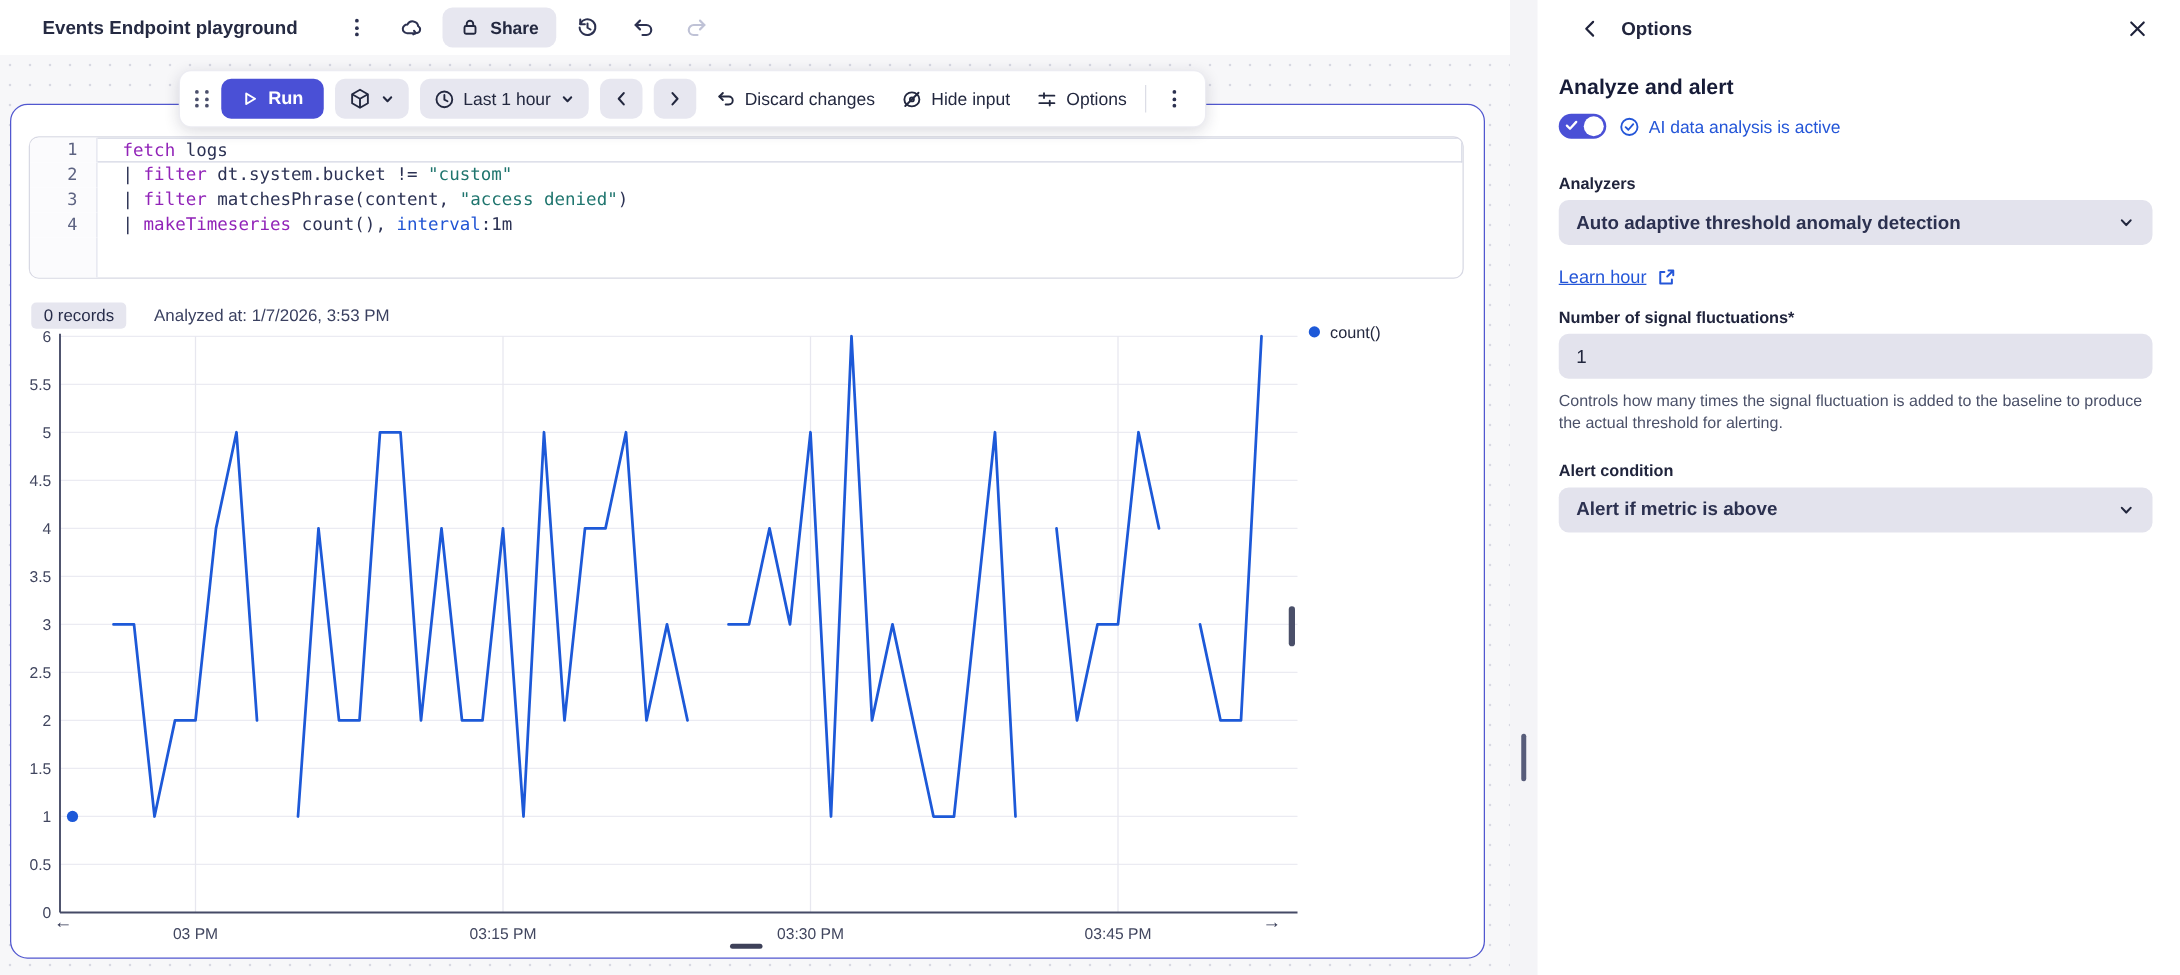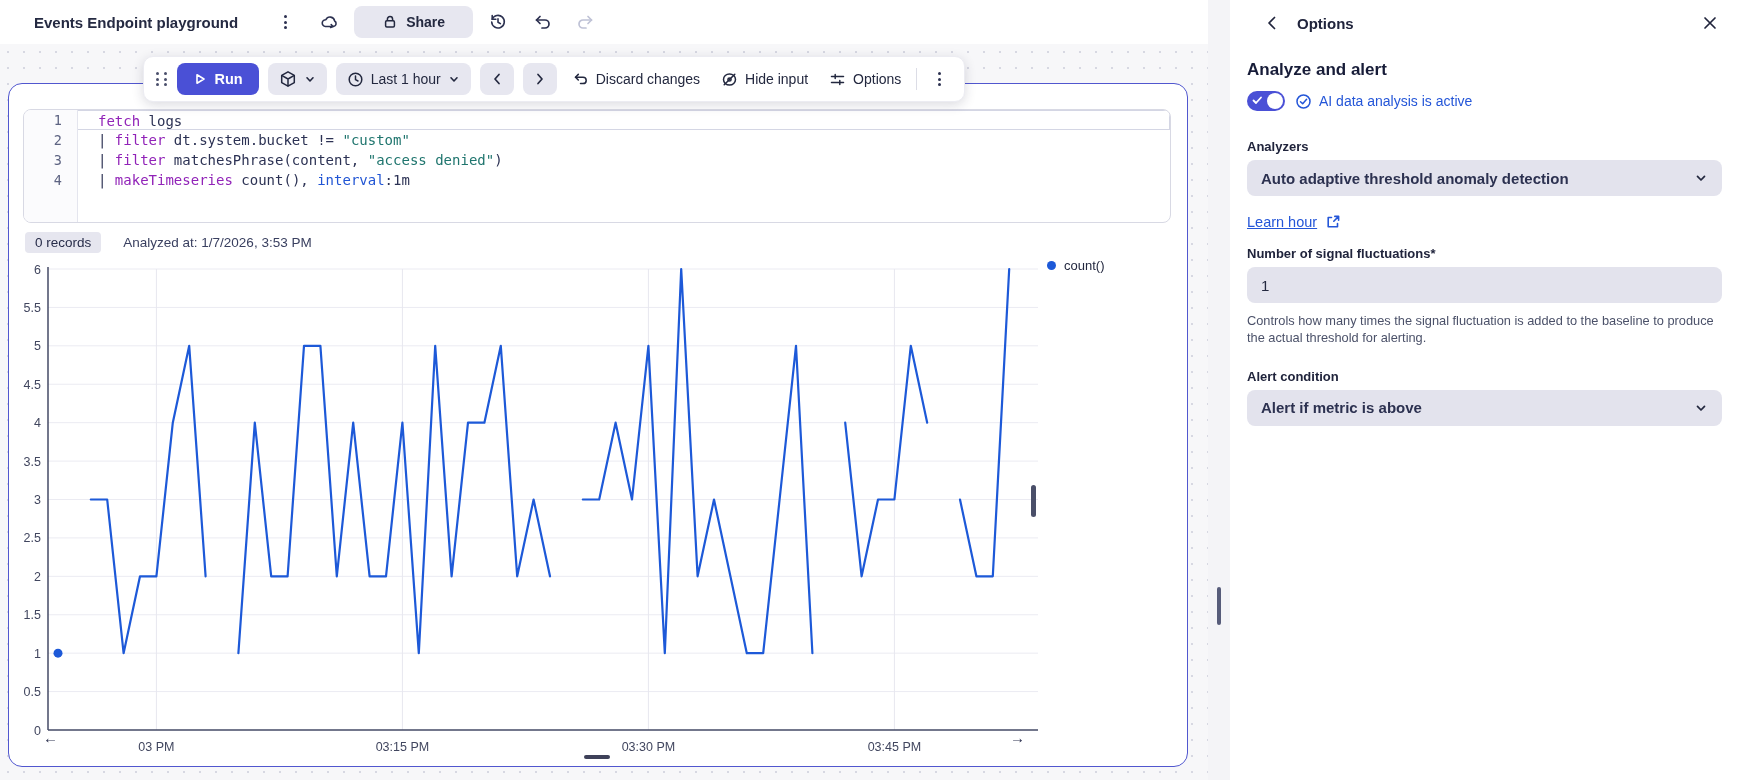--- a/index.html
+++ b/index.html
@@ -12,21 +12,21 @@
   .panel { flex:1; background:#fff; }
 
   
   .top-bar { height:44px; display:flex; align-items:center; padding-left:34px; background:#fff; }
   .top-title { font-size:15px; font-weight:700; color:#252a42; margin-right:30px; }
   .icon-btn { border:none; background:transparent; display:flex; align-items:center; justify-content:center;
     width:34px; height:32px; border-radius:8px; cursor:pointer; color:#2c3150; }
   .kebab { display:flex; flex-direction:column; gap:2.5px; align-items:center; }
   .kebab i { width:3px; height:3px; border-radius:50%; background:#2c3150; }
   .share-pill { display:flex; align-items:center; gap:8px; background:#e7e7f0; border:none; border-radius:8px;
-    height:32px; padding:0 28px; font-size:14px; font-weight:600; color:#23283f; margin:0 8px; cursor:pointer; }
+    height:32px; padding:0 14px; font-size:14px; font-weight:600; color:#23283f; margin:0 8px; cursor:pointer; }
   .hdr-gap { width:10px; }
   .disabled-icon { color:#bfc2d6; }
 
   
   .canvas { position:relative; flex:1;
     background-color:#f7f7f9;
     background-image:radial-gradient(circle,#d7d8e2 1px,transparent 1.3px);
     background-size:16px 16px; }
 
   .card { position:absolute; left:8px; top:39px; width:1180px; height:684px; background:#fff;
@@ -57,21 +57,21 @@
     background:#fbfbfd; border-right:1px solid #e4e5ee; font-size:13.5px; }
   .code-cell { flex:1; padding-left:20px; white-space:pre; color:#2c3254; }
   .editor .pad-row { height:100%; }
   .pad-ln { width:54px; background:#fbfbfd; border-right:1px solid #e4e5ee; height:34px; }
   .tok-kw { color:#9123b8; }
   .tok-plain { color:#2c3254; }
   .tok-str { color:#1f756e; }
   .tok-param { color:#2155d4; }
 
   
-  .results-row { position:absolute; left:16px; top:146px; display:flex; align-items:center; height:24px; }
+  .results-row { position:absolute; left:16px; top:156px; display:flex; align-items:center; height:24px; }
   .records-badge { background:#e6e6ef; border-radius:4px; padding:3px 10px; font-size:13.5px; color:#272c49; }
   .analyzed { margin-left:22px; font-size:13.5px; color:#3a4060; }
 
   
   .chart-wrap { position:absolute; left:8px; top:179px; width:1164px; height:500px; }
   .legend { position:absolute; left:1030px; top:-5px; display:flex; align-items:center; gap:8px; }
   .legend-dot { width:9px; height:9px; border-radius:50%; }
   .legend-label { font-size:13px; color:#23283f; }
   .ax { font-size:12.5px; fill:#41465f; font-family:"Liberation Sans","DejaVu Sans",sans-serif; }
   .pan-arrow { position:absolute; top:466px; font-size:15px; color:#2d3250; cursor:pointer; }

